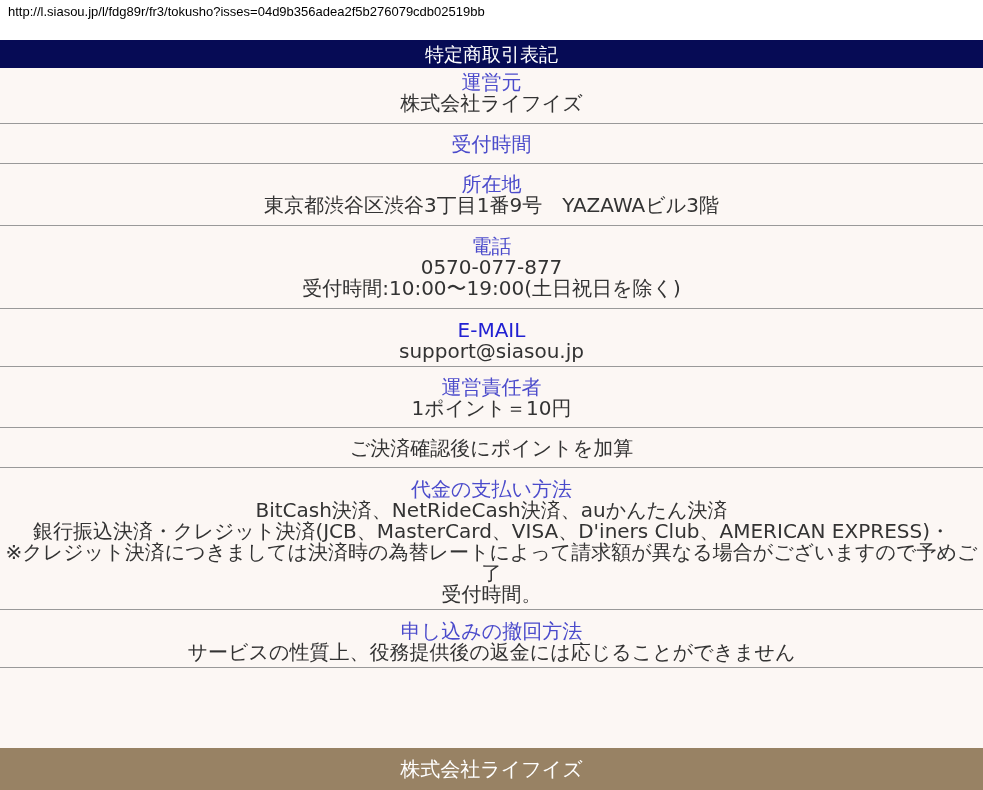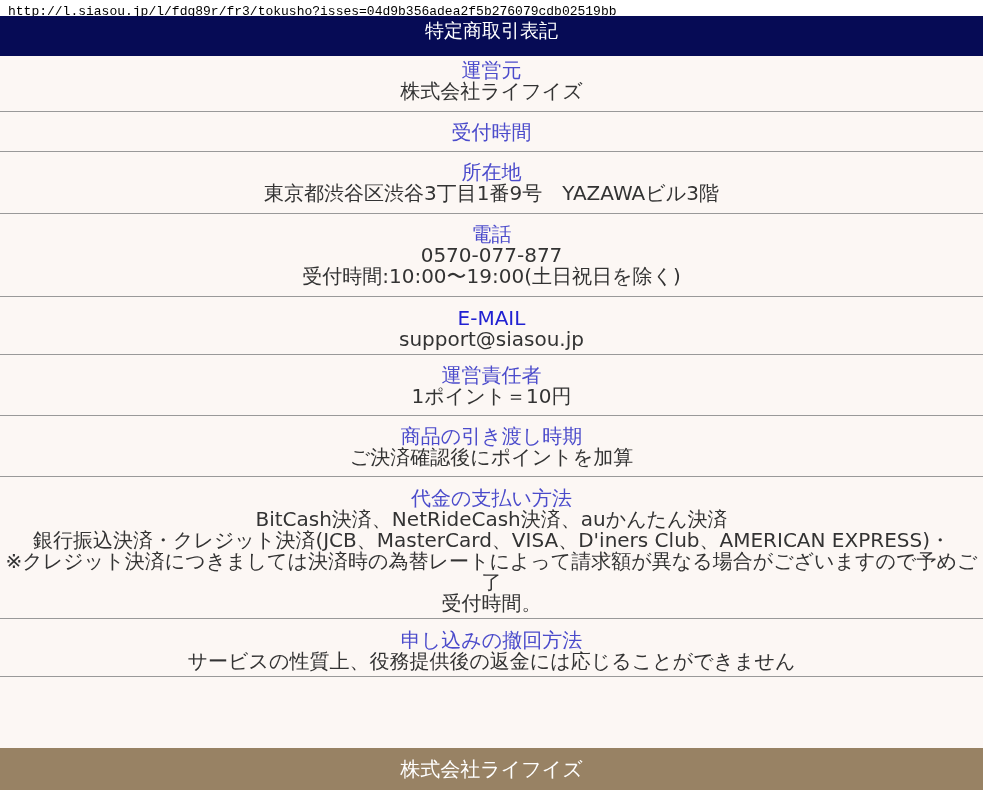--- a/index.html
+++ b/index.html
@@ -16,31 +16,31 @@
   *{margin:0;padding:0;box-sizing:border-box;}
   html,body{width:983px;height:790px;overflow:hidden;}
   body{
     display:flex;
     flex-direction:column;
     background:var(--bg-page);
     font-family:"DejaVu Sans","Liberation Sans",sans-serif;
     color:var(--text);
   }
   .url-bar{
-    height:16px;
+    height:40px;
     background:var(--bg-url);
-    font-family:Liberation Mono, monospace;
+    font-family:Liberation Sans, sans-serif;
     font-size:13px;
     line-height:20px;
     color:#000;
     padding:2px 0 0 8px;
     white-space:nowrap;
   }
   .title-bar{
-    height:40px;
+    height:28px;
     background:var(--navy);
     color:var(--title-text);
     font-size:19px;
     line-height:28px;
     text-align:center;
   }
   .row{
     text-align:center;
     font-size:20px;
     line-height:21px;
@@ -94,21 +94,20 @@
   <div class="label email">E-MAIL</div>
   <div class="line">support@siasou.jp</div>
 </div>
 
 <div class="row">
   <div class="label">運営責任者</div>
   <div class="line">1ポイント＝10円</div>
 </div>
 
 <div class="row">
-  <div class="label">商品の引き渡し時期</div>
   <div class="line">ご決済確認後にポイントを加算</div>
 </div>
 
 <div class="row tall5">
   <div class="label">代金の支払い方法</div>
   <div class="line">BitCash決済、NetRideCash決済、auかんたん決済</div>
   <div class="line">銀行振込決済・クレジット決済(JCB、MasterCard、VISA、D'iners Club、AMERICAN EXPRESS)・</div>
   <div class="line">※クレジット決済につきましては決済時の為替レートによって請求額が異なる場合がございますので予めご了</div>
   <div class="line">受付時間。</div>
 </div>

